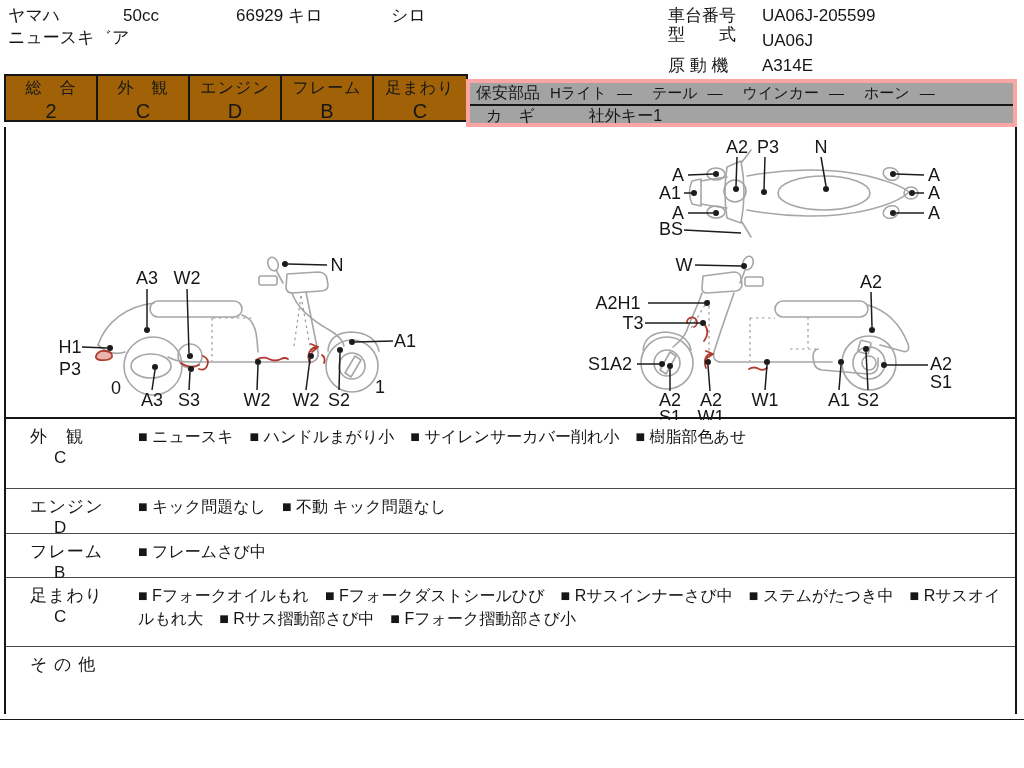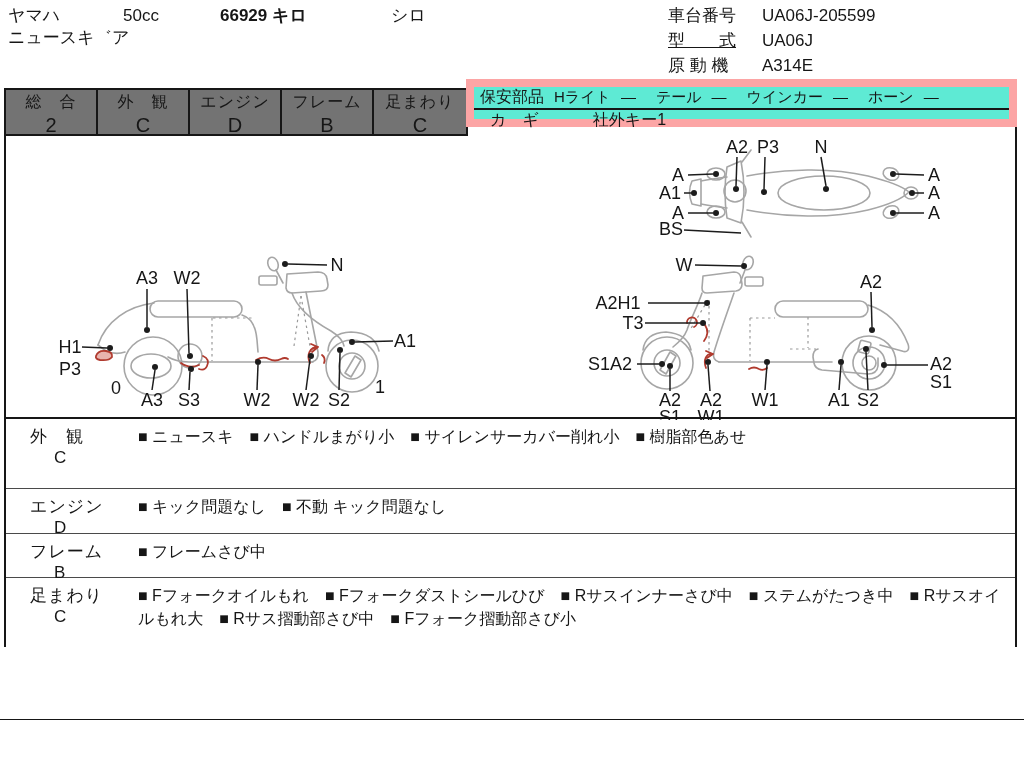--- a/index.html
+++ b/index.html
@@ -6,27 +6,27 @@
   #sheet{
     position:relative;width:1024px;height:720px;background:#ffffff;
     font-family:"Liberation Sans","DejaVu Sans",sans-serif;color:#161616;
     overflow:hidden;
   }
   .abs{position:absolute;}
   
   .hdr-txt{font-size:17px;line-height:19px;white-space:pre;}
   
   .grade-cell{
-    position:absolute;top:88px;height:48px;border:2px solid #161616;
-    box-sizing:border-box;text-align:center;background:#737373;
+    position:absolute;top:74px;height:48px;border:2px solid #161616;
+    box-sizing:border-box;text-align:center;background:#a16207;
   }
   .grade-cell .g-label{display:block;font-size:16px;margin-top:2px;letter-spacing:1px;}
   .grade-cell .g-value{display:block;font-size:20px;margin-top:1px;}
   #safety-box{position:absolute;top:79px;left:466px;width:551px;height:48px;
-    border:8px solid #fca5a5;box-sizing:border-box;background:#5eead4;}
+    border:4px solid #fca5a5;box-sizing:border-box;background:#a3a3a3;}
   #safety-row1{height:23px;border-bottom:2px solid #161616;display:flex;align-items:center;
     font-size:15px;padding-left:6px;box-sizing:border-box;}
   #safety-row1 .sp-title{margin-right:10px;font-size:16px;}
   .sp-item{display:flex;margin-right:20px;}
   .sp-name{margin-right:10px;}
   #safety-row2{height:21px;display:flex;align-items:center;font-size:16px;padding-left:16px;gap:28px;}
   #safety-row2 .key-value{margin-left:26px;}
   
   #diagram-frame{position:absolute;left:4px;top:127px;width:1013px;height:292px;
     border-left:2px solid #161616;border-right:2px solid #161616;border-bottom:2px solid #161616;
@@ -49,27 +49,27 @@
   #diagram-svg{position:absolute;left:0;top:128px;}
   .callout-text{font-family:"Liberation Sans","DejaVu Sans",sans-serif;font-size:18px;fill:#161616;}
 </style>
 </head>
 <body>
 
 <div id="sheet">
 
   <div class="abs hdr-txt" style="left:8px;top:6px;">ヤマハ</div>
   <div class="abs hdr-txt" style="left:123px;top:6px;">50cc</div>
-  <div class="abs hdr-txt" style="left:220px;top:6px;font-weight:bold;">66929 キロ</div>
+  <div class="abs hdr-txt" style="left:236px;top:6px;">66929 キロ</div>
   <div class="abs hdr-txt" style="left:391px;top:6px;">シロ</div>
   <div class="abs hdr-txt" style="left:8px;top:28px;">ニュースキ゛ア</div>
 
   <div class="abs hdr-txt" style="left:668px;top:6px;">車台番号</div>
   <div class="abs hdr-txt" style="left:762px;top:6px;">UA06J-205599</div>
-  <div class="abs hdr-txt" style="left:668px;top:31px;text-decoration:underline;">型　　式</div>
+  <div class="abs hdr-txt" style="left:668px;top:25px;">型　　式</div>
   <div class="abs hdr-txt" style="left:762px;top:31px;">UA06J</div>
   <div class="abs hdr-txt" style="left:668px;top:56px;">原 動 機</div>
   <div class="abs hdr-txt" style="left:762px;top:56px;">A314E</div>
 
   <div class="grade-cell" style="left:4px;width:94px;">
     <span class="g-label">総　合</span>
     <span class="g-value">2</span>
   </div>
   <div class="grade-cell" style="left:96px;width:94px;">
     <span class="g-label">外　観</span>
@@ -396,18 +396,22 @@
     <div class="sec-row" style="height:44px;">
       <span class="sec-label">フレーム</span>
       <span class="sec-grade">B</span>
       <div class="sec-notes"><span class="note">■ フレームさび中</span></div>
     </div>
     <div class="sec-row" style="height:69px;">
       <span class="sec-label">足まわり</span>
       <span class="sec-grade">C</span>
       <div class="sec-notes"><span class="note">■ Fフォークオイルもれ</span><span class="note">■ Fフォークダストシールひび</span><span class="note">■ Rサスインナーさび中</span><span class="note">■ ステムがたつき中</span><span class="note">■ Rサスオイルもれ大</span><span class="note">■ Rサス摺動部さび中</span><span class="note">■ Fフォーク摺動部さび小</span></div>
     </div>
+    <div class="sec-row" style="height:67px;">
+      <span class="sec-label">そ の 他</span>
+      <div class="sec-notes"></div>
+    </div>
   </div>
 
   <div id="thick-line"></div>
   <div id="empty-row"></div>
   <div id="footer-strip"></div>
 </div>
 
 </body></html>

